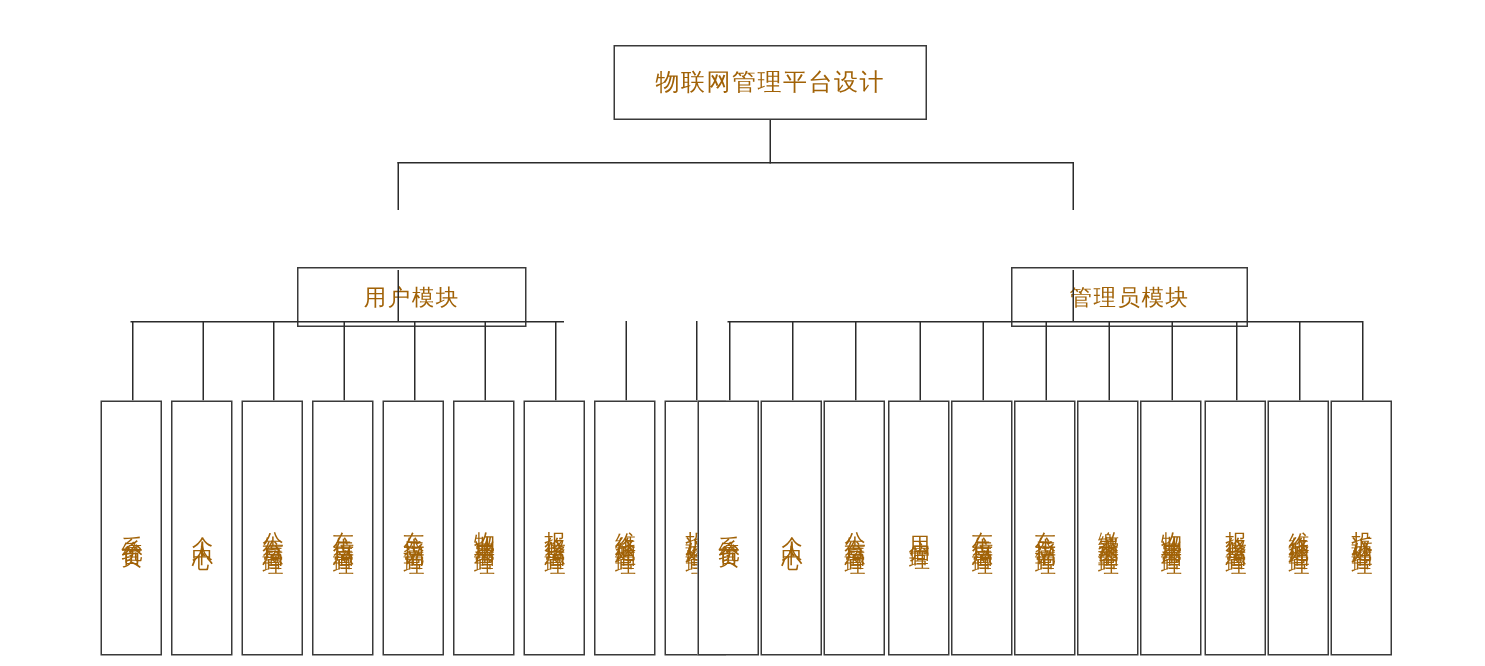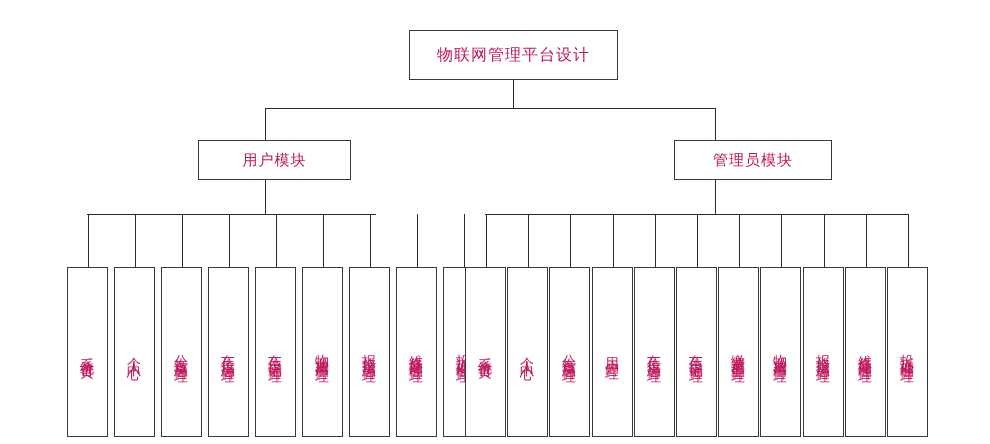--- a/index.html
+++ b/index.html
@@ -20,21 +20,21 @@
 
   
   .node {
     position: absolute;
     box-sizing: border-box;
     border: 1px solid #3a3a3a;
     background: #ffffff;
     display: flex;
     align-items: center;
     justify-content: center;
-    color: #be185d;
+    color: #a16207;
   }
   
   .node::after {
     content: "";
     position: absolute;
     left: 2px;
     top: 2px;
     right: -2px;
     bottom: -2px;
     border-right: 2px solid #8d8d8d;
@@ -45,20 +45,21 @@
 
   .node-root {
     font-size: 16px;
     letter-spacing: 1px;
     white-space: nowrap;
   }
   .node-module {
     font-size: 15px;
     letter-spacing: 1px;
     white-space: nowrap;
+    margin-top: 38px;
   }
 
   
   .node-leaf {
     font-size: 14px;
   }
   .vtext {
     writing-mode: vertical-rl;
     text-orientation: upright;
     letter-spacing: 3px;

